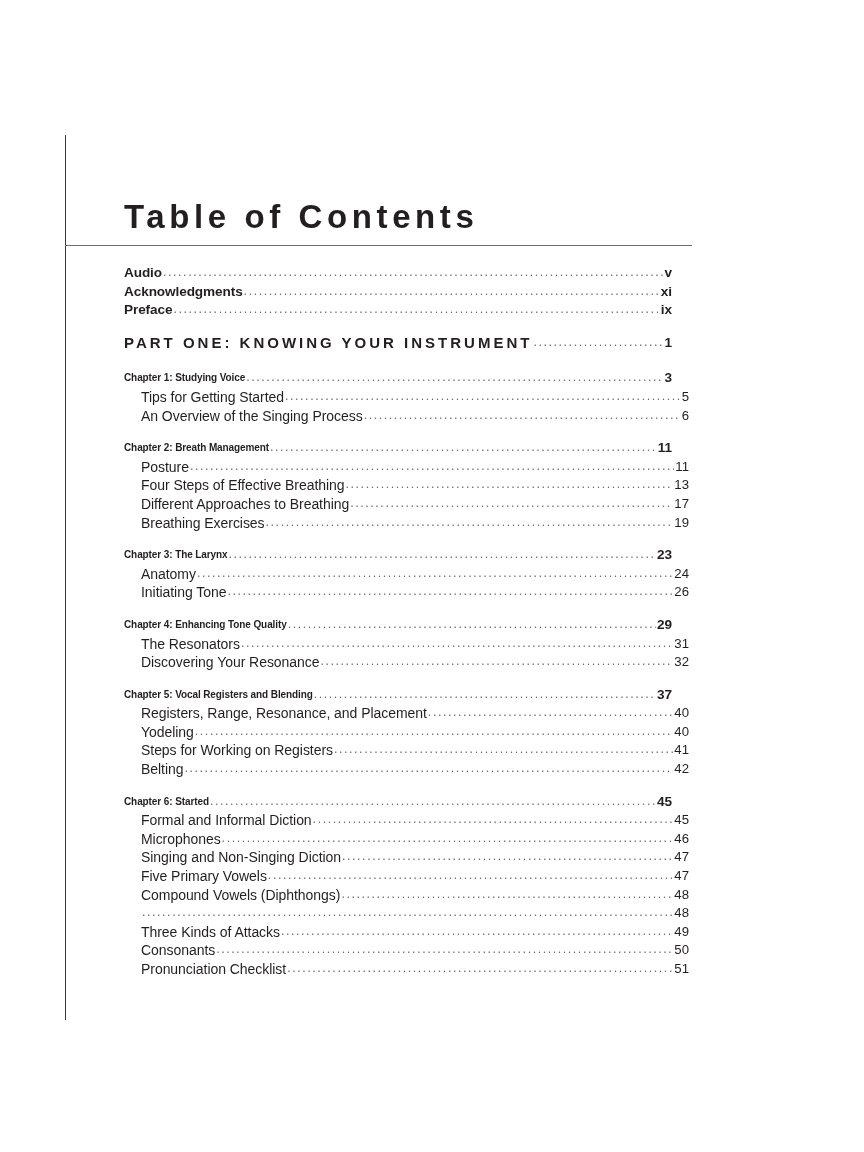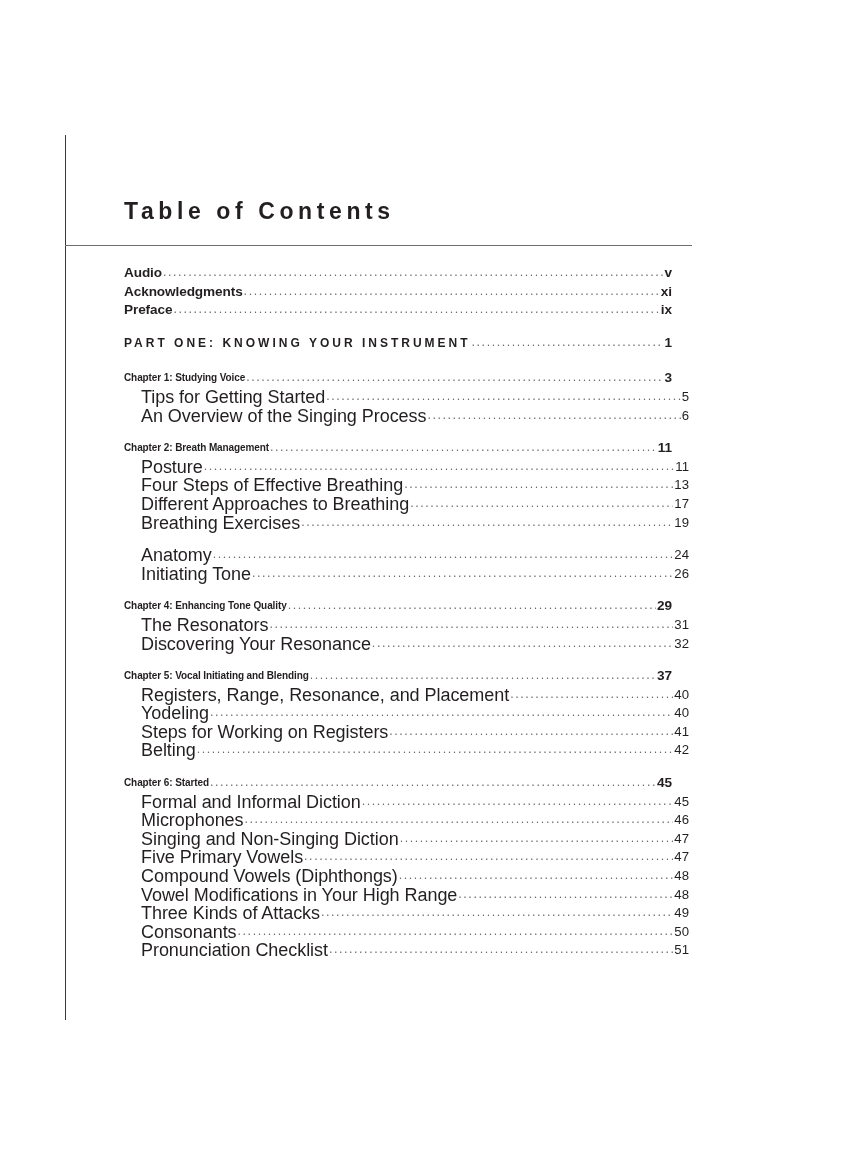--- a/index.html
+++ b/index.html
@@ -33,21 +33,21 @@
     left: 65px;
     top: 245px;
     width: 627px;
     height: 1px;
     background: #6d6e71;
   }
   #title {
     position: absolute;
     left: 124px;
     top: 200px;
-    font-size: 23px;
+    font-size: 33px;
     font-weight: bold;
     letter-spacing: 4.6px;
     color: #231f20;
     white-space: nowrap;
     line-height: 1;
   }
   #toc {
     position: absolute;
     left: 124px;
     top: 264px;
@@ -95,21 +95,21 @@
     font-weight: bold;
     letter-spacing: -0.1px;
   }
   .lvl-front .page {
     font-size: 13.6px;
     font-weight: bold;
   }
 
   
   .lvl-part .label {
-    font-size: 12px;
+    font-size: 15px;
     font-weight: bold;
     letter-spacing: 3.0px;
   }
   .lvl-part .page {
     font-size: 13.6px;
     font-weight: bold;
   }
 
   
   .lvl-chapter .label {
@@ -120,21 +120,21 @@
   .lvl-chapter .page {
     font-size: 13.6px;
     font-weight: bold;
   }
 
   
   .lvl-sub {
     padding-left: 17px;
   }
   .lvl-sub .label {
-    font-size: 18px;
+    font-size: 14px;
     font-weight: normal;
     letter-spacing: -0.05px;
   }
   .lvl-sub .page {
     font-size: 13.2px;
     font-weight: normal;
   }
 </style>
 </head>
 <body>
@@ -214,20 +214,25 @@
           <span class="page">17</span>
         </div>
         <div class="entry lvl-sub">
           <span class="label">Breathing Exercises</span>
           <span class="leader"></span>
           <span class="page">19</span>
         </div>
       </div>
       <div class="gap-md"></div>
       <div class="group">
+        <div class="entry lvl-chapter">
+          <span class="label">Chapter 3: The Larynx</span>
+          <span class="leader"></span>
+          <span class="page">23</span>
+        </div>
         <div class="entry lvl-sub">
           <span class="label">Anatomy</span>
           <span class="leader"></span>
           <span class="page">24</span>
         </div>
         <div class="entry lvl-sub">
           <span class="label">Initiating Tone</span>
           <span class="leader"></span>
           <span class="page">26</span>
         </div>
@@ -246,21 +251,21 @@
         </div>
         <div class="entry lvl-sub">
           <span class="label">Discovering Your Resonance</span>
           <span class="leader"></span>
           <span class="page">32</span>
         </div>
       </div>
       <div class="gap-md"></div>
       <div class="group">
         <div class="entry lvl-chapter">
-          <span class="label">Chapter 5: Vocal Initiating and Blending</span>
+          <span class="label">Chapter 5: Vocal Registers and Blending</span>
           <span class="leader"></span>
           <span class="page">37</span>
         </div>
         <div class="entry lvl-sub">
           <span class="label">Registers, Range, Resonance, and Placement</span>
           <span class="leader"></span>
           <span class="page">40</span>
         </div>
         <div class="entry lvl-sub">
           <span class="label">Yodeling</span>
@@ -304,21 +309,20 @@
           <span class="label">Five Primary Vowels</span>
           <span class="leader"></span>
           <span class="page">47</span>
         </div>
         <div class="entry lvl-sub">
           <span class="label">Compound Vowels (Diphthongs)</span>
           <span class="leader"></span>
           <span class="page">48</span>
         </div>
         <div class="entry lvl-sub">
-          <span class="label">Vowel Modifications in Your High Range</span>
           <span class="leader"></span>
           <span class="page">48</span>
         </div>
         <div class="entry lvl-sub">
           <span class="label">Three Kinds of Attacks</span>
           <span class="leader"></span>
           <span class="page">49</span>
         </div>
         <div class="entry lvl-sub">
           <span class="label">Consonants</span>

